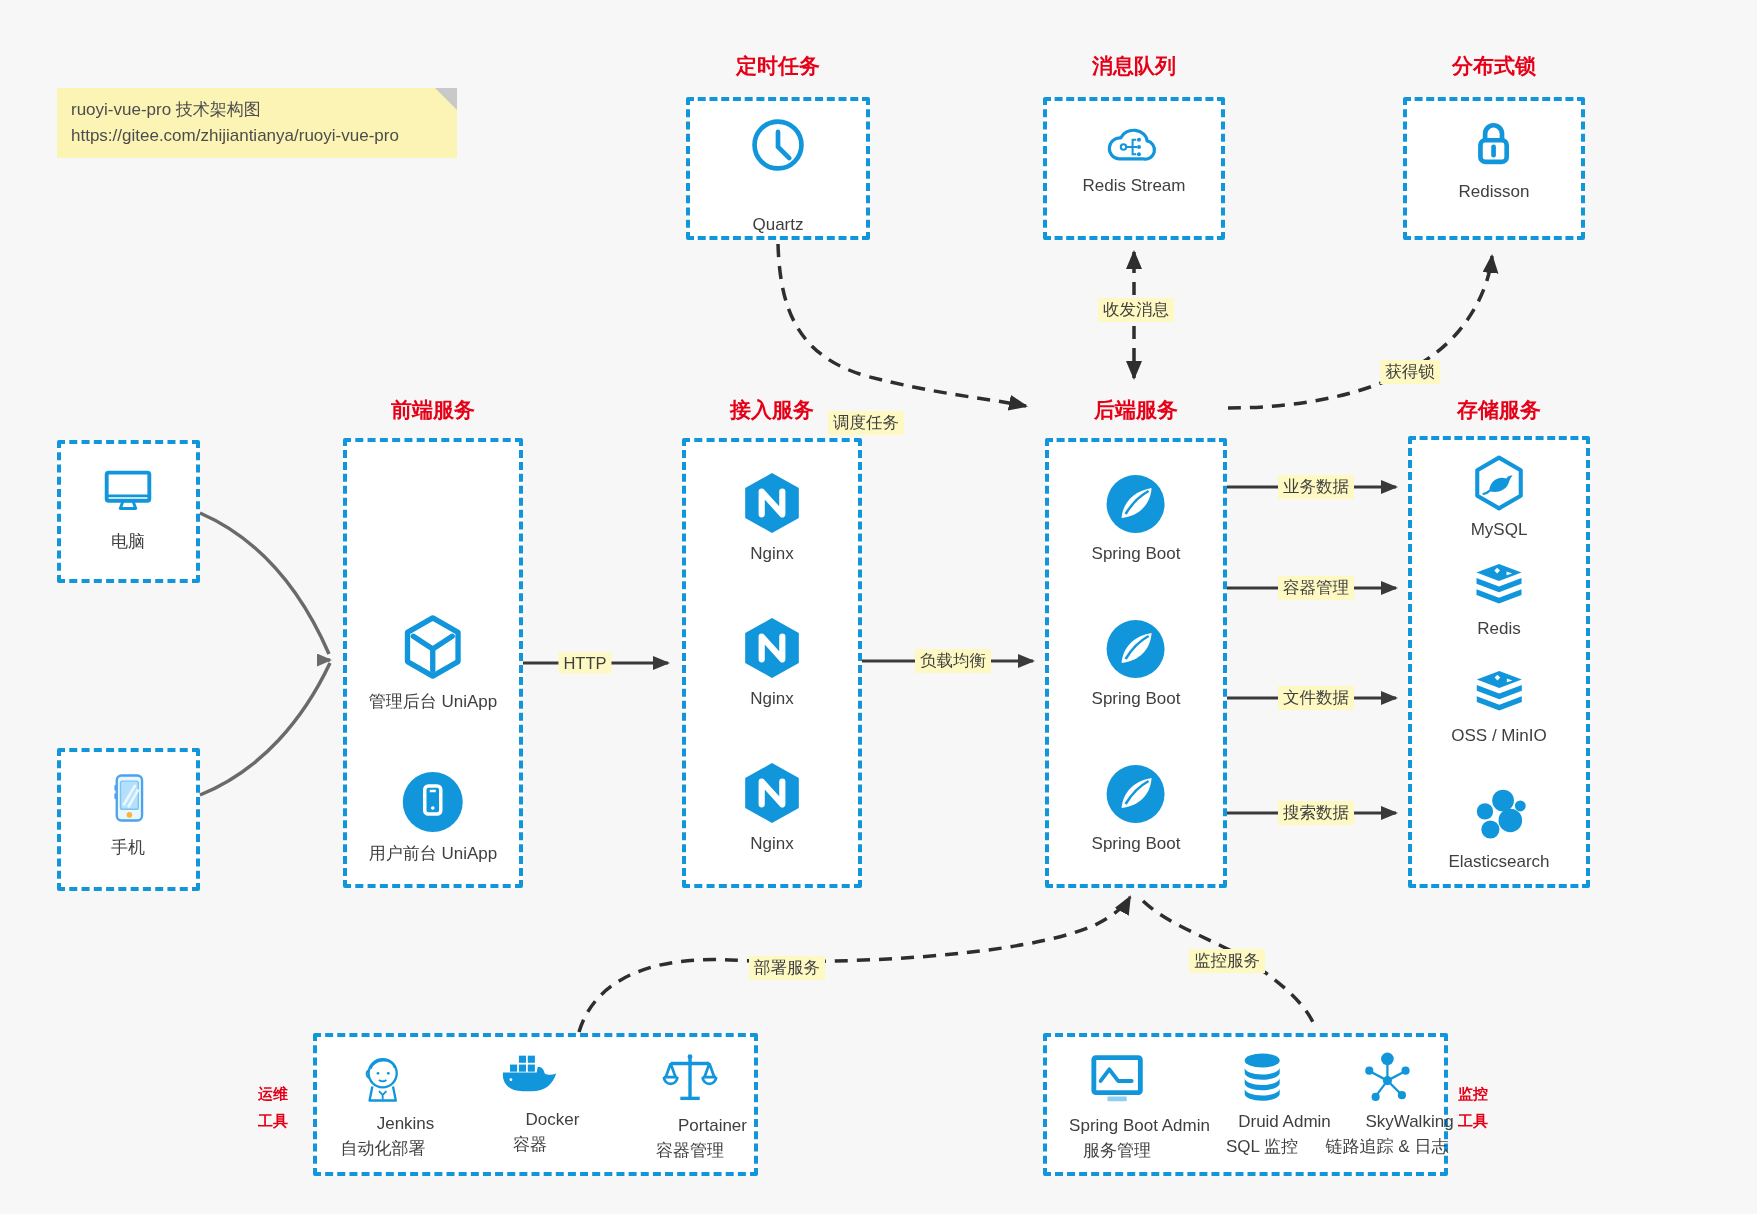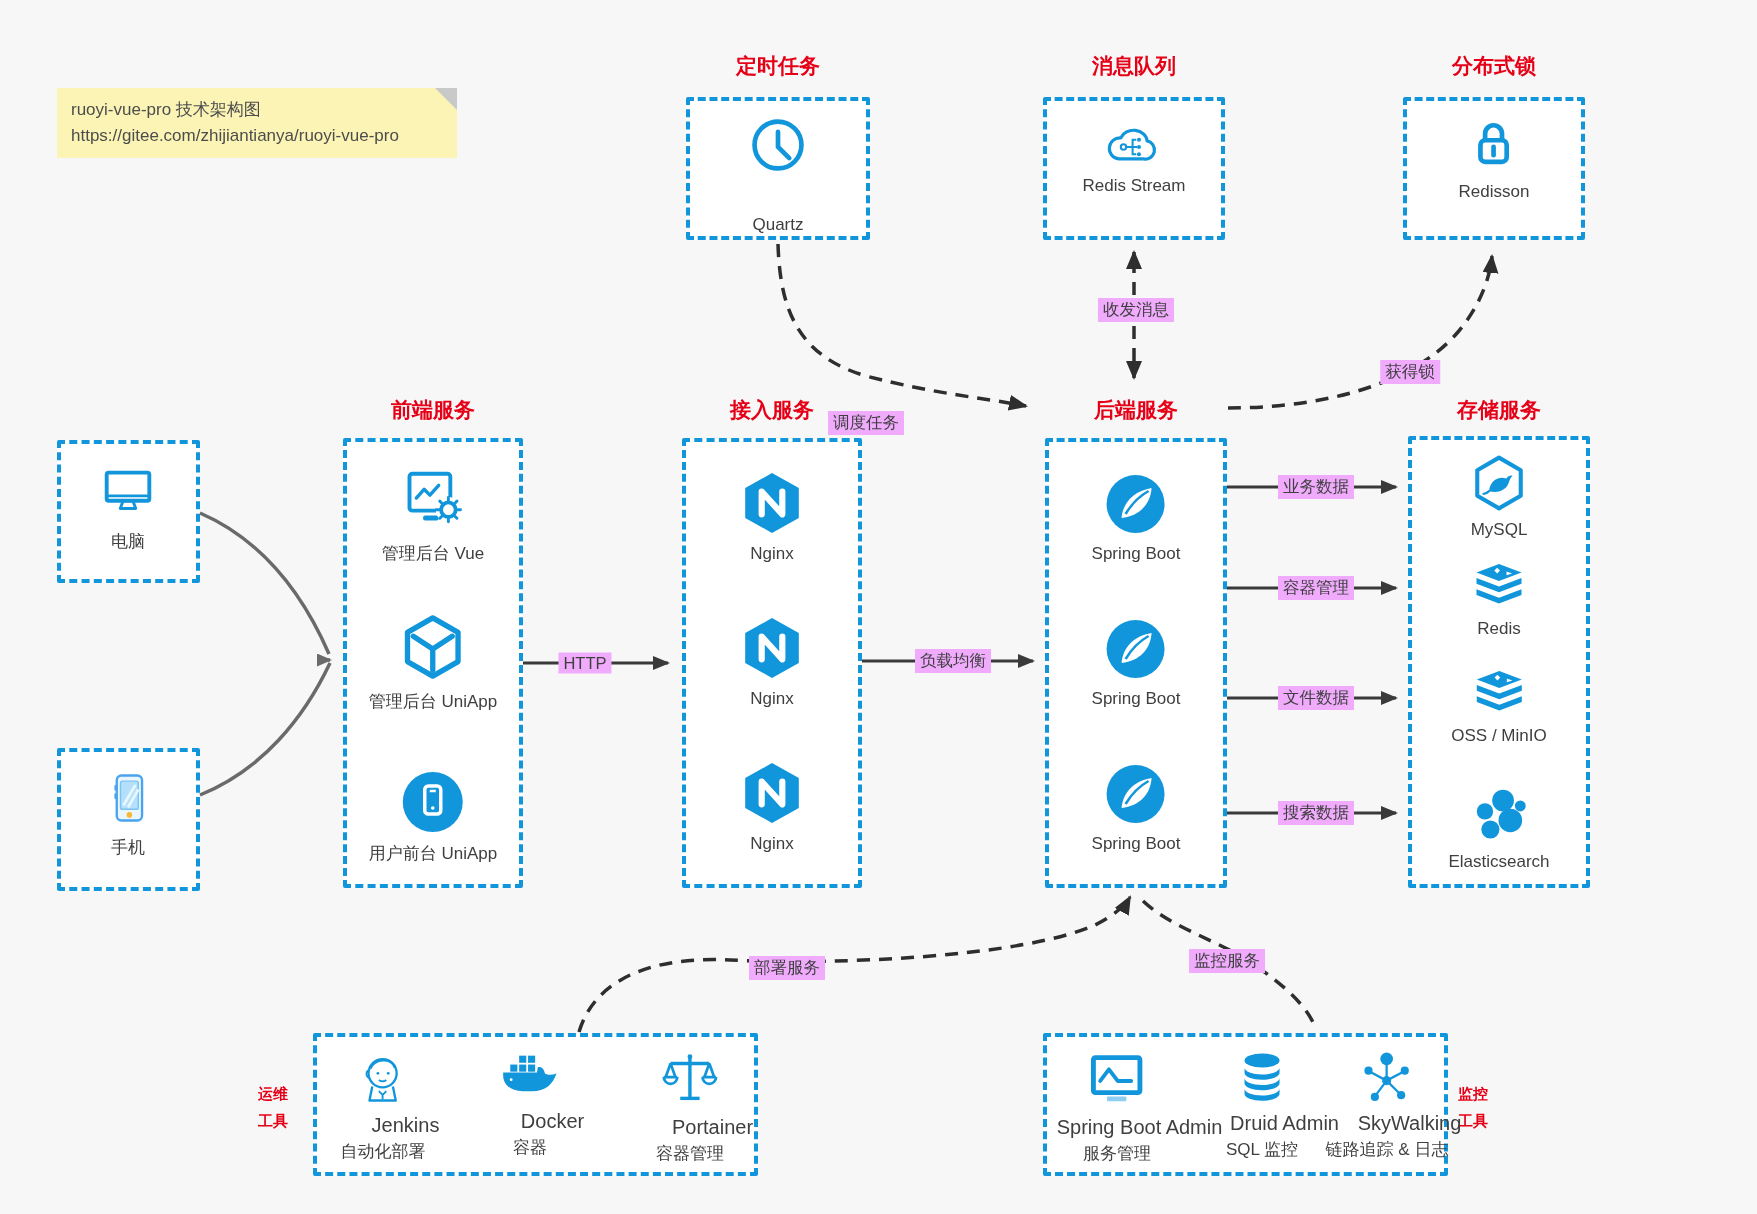--- a/index.html
+++ b/index.html
@@ -2,25 +2,25 @@
 <html><head>
 <meta charset="utf-8">
 <style>
   html,body{margin:0;padding:0;background:#fff;}
   .canvas{position:relative;width:1757px;height:1214px;background:#f7f7f7;
           font-family:"Liberation Sans",sans-serif;overflow:hidden;color:#3f3f3f;}
   .dbox{position:absolute;border:4px dashed #1296db;background:#fff;border-radius:2px;z-index:1;box-sizing:border-box;}
   .edges{position:absolute;left:0;top:0;z-index:2;}
   .node{position:absolute;display:flex;flex-direction:column;align-items:center;transform:translateX(-50%);z-index:5;}
   .nlabel{margin-top:8px;font-size:17px;color:#3f3f3f;white-space:nowrap;}
-  .nname{margin-top:6px;font-size:20px;color:#3f3f3f;white-space:nowrap;margin-left:45px;}
+  .nname{margin-top:6px;font-size:17px;color:#3f3f3f;white-space:nowrap;margin-left:45px;}
   .ndesc{margin-top:3px;font-size:17px;color:#3f3f3f;white-space:nowrap;}
   .rtitle{position:absolute;color:#e60017;font-weight:bold;font-size:21px;text-align:center;z-index:5;white-space:nowrap;}
   .side-title{position:absolute;color:#e60017;font-weight:bold;font-size:15px;line-height:27px;z-index:5;text-align:left;}
-  .elabel{position:absolute;transform:translate(-50%,-50%);background:#f0abfc;padding:1px 5px;
+  .elabel{position:absolute;transform:translate(-50%,-50%);background:#fef9c3;padding:1px 5px;
           font-size:16.5px;color:#3f3f3f;white-space:nowrap;z-index:6;}
   .note{position:absolute;left:57px;top:88px;width:372px;background:#fbf4b5;padding:9px 14px;
         font-size:17px;line-height:26px;color:#4d4d4d;z-index:5;}
   .note .fold{position:absolute;right:0;top:0;width:0;height:0;
         border-top:22px solid #c9c9c9;border-left:22px solid transparent;}
   .ic{line-height:0;}
 </style>
 </head>
 <body>
 
@@ -151,35 +151,20 @@
         <rect x="24" y="14" width="19" height="30" rx="2" fill="#b5e0fb" stroke="#7cc3f5" stroke-width="1.5"></rect>
         <path d="M27,40 L40,18 M32,42 L43,23" stroke="#e8f7ff" stroke-width="3" fill="none"></path>
         <circle cx="33.5" cy="50" r="3" fill="#f6b73c"></circle>
         <rect x="17.5" y="18" width="2.5" height="6" rx="1" fill="#4aa3ee"></rect>
         <rect x="17.5" y="27" width="2.5" height="6" rx="1" fill="#4aa3ee"></rect>
       </svg>
     </span>
     <span class="nlabel">手机</span>
   </div>
 
-  <div class="node" style="left:433px;top:464px;">
-    <span class="ic">
-      <svg viewBox="0 0 72 72" width="70" height="70">
-        <rect x="12" y="10" width="42" height="38" rx="3" fill="none" stroke="#1296db" stroke-width="4"></rect>
-        <path d="M19,35 l8,-9 6,6 9,-10" fill="none" stroke="#1296db" stroke-width="3.5" stroke-linecap="round" stroke-linejoin="round"></path>
-        <rect x="26" y="53" width="16" height="5" rx="2" fill="#1296db"></rect>
-        <circle cx="52" cy="47" r="13" fill="#fff"></circle>
-        <circle cx="52" cy="47" r="7.5" fill="none" stroke="#1296db" stroke-width="4"></circle>
-        <g stroke="#1296db" stroke-width="3" stroke-linecap="round">
-          <path d="M61.5,47 L64.5,47 M58.7,53.7 L60.8,55.8 M52,56.5 L52,59.5 M45.3,53.7 L43.2,55.8 M42.5,47 L39.5,47 M45.3,40.3 L43.2,38.2 M52,37.5 L52,34.5 M58.7,40.3 L60.8,38.2"></path>
-        </g>
-      </svg>
-    </span>
-    <span class="nlabel">管理后台 Vue</span>
-  </div>
   <div class="node" style="left:433px;top:612px;">
     <span class="ic">
       <svg viewBox="0 0 72 72" width="70" height="70">
         <path d="M36,6 L62,21 V51 L36,66 L10,51 V21 Z" fill="none" stroke="#1296db" stroke-width="5.5" stroke-linejoin="round"></path>
         <path d="M36,38 L36,60 M36,38 L16,25 M36,38 L56,25" fill="none" stroke="#1296db" stroke-width="5.5" stroke-linecap="round"></path>
       </svg>
     </span>
     <span class="nlabel">管理后台 UniApp</span>
   </div>
   <div class="node" style="left:433px;top:770px;">

